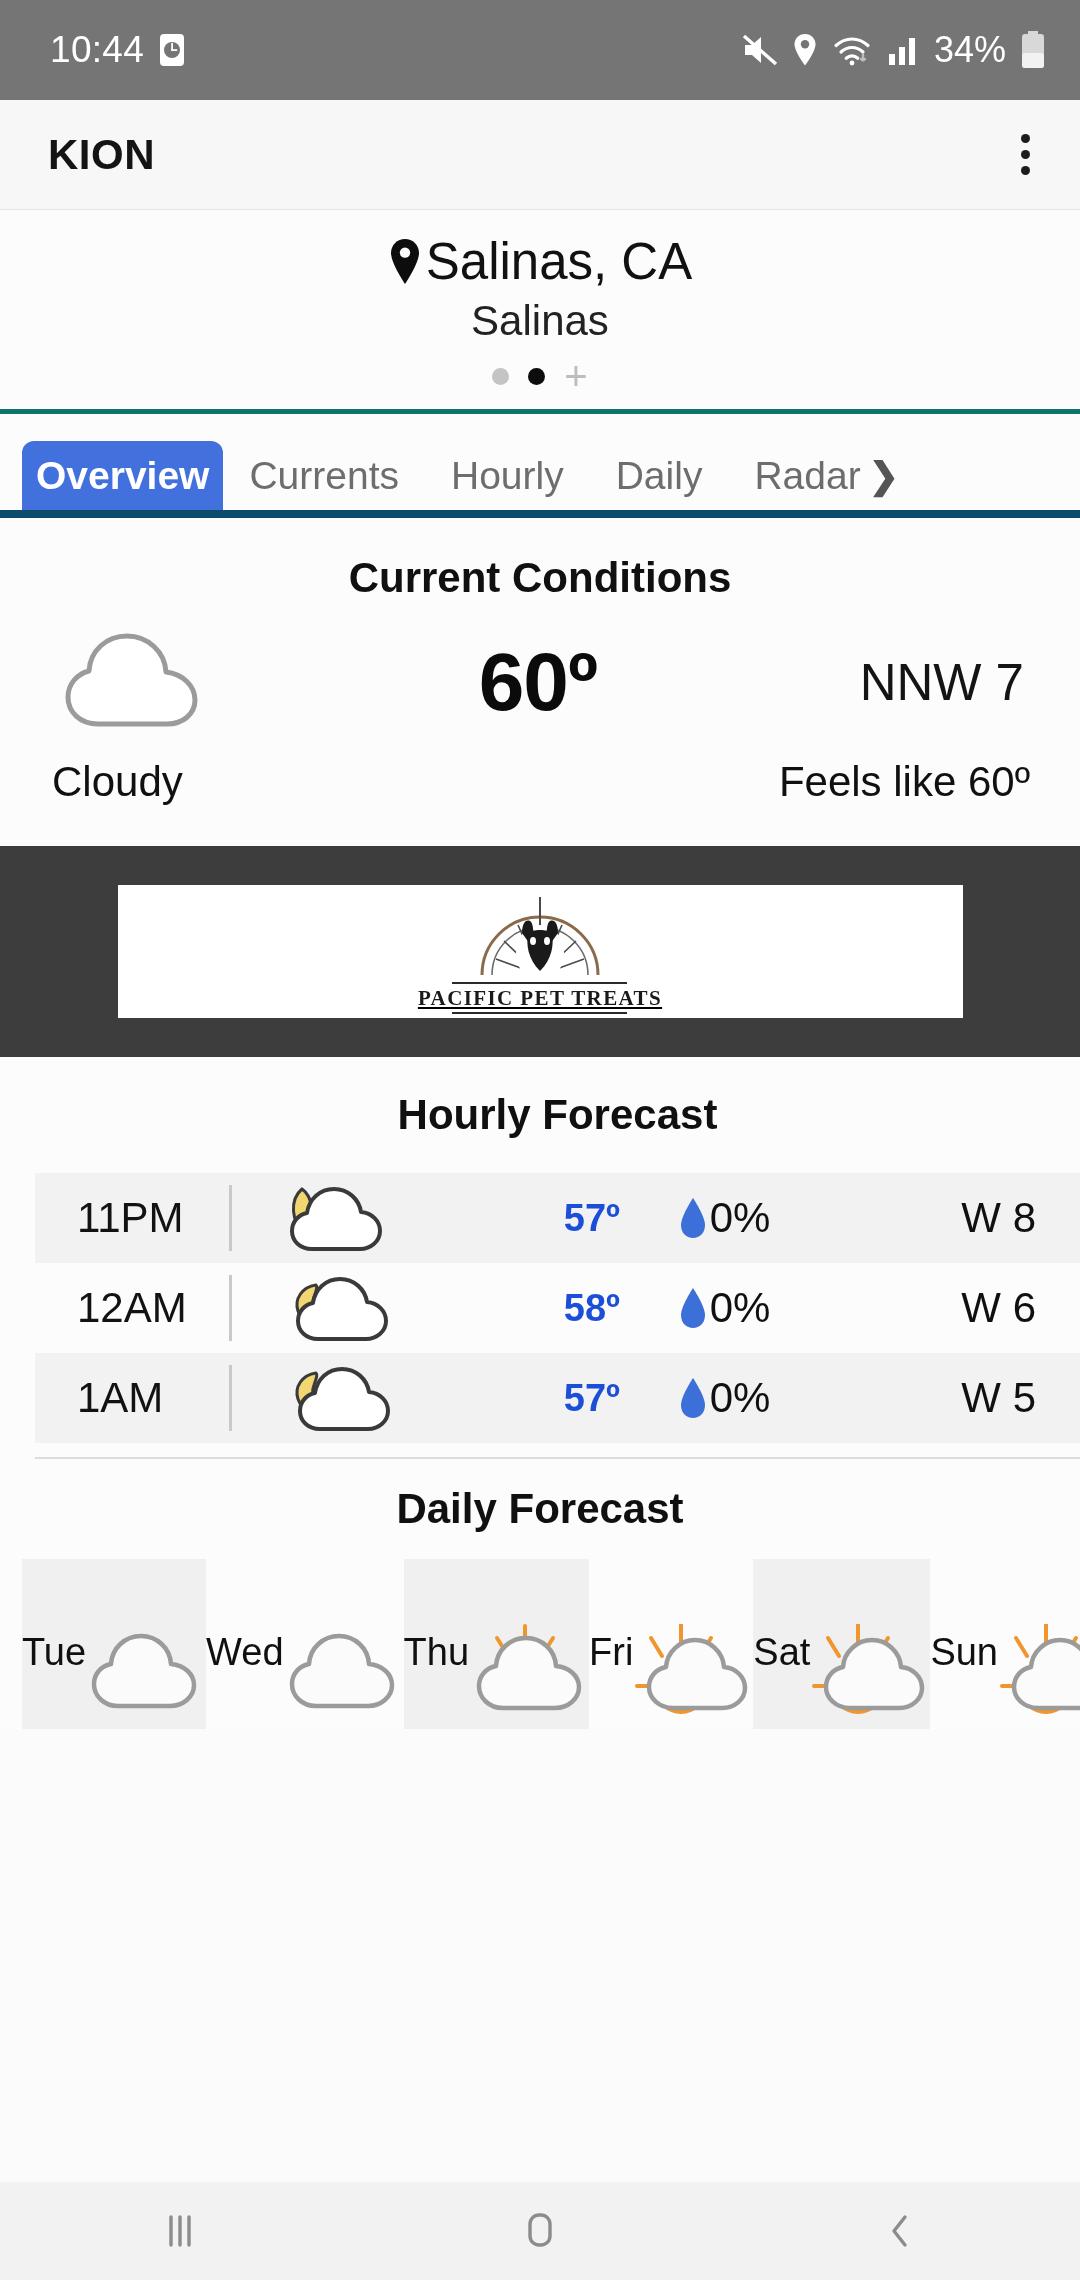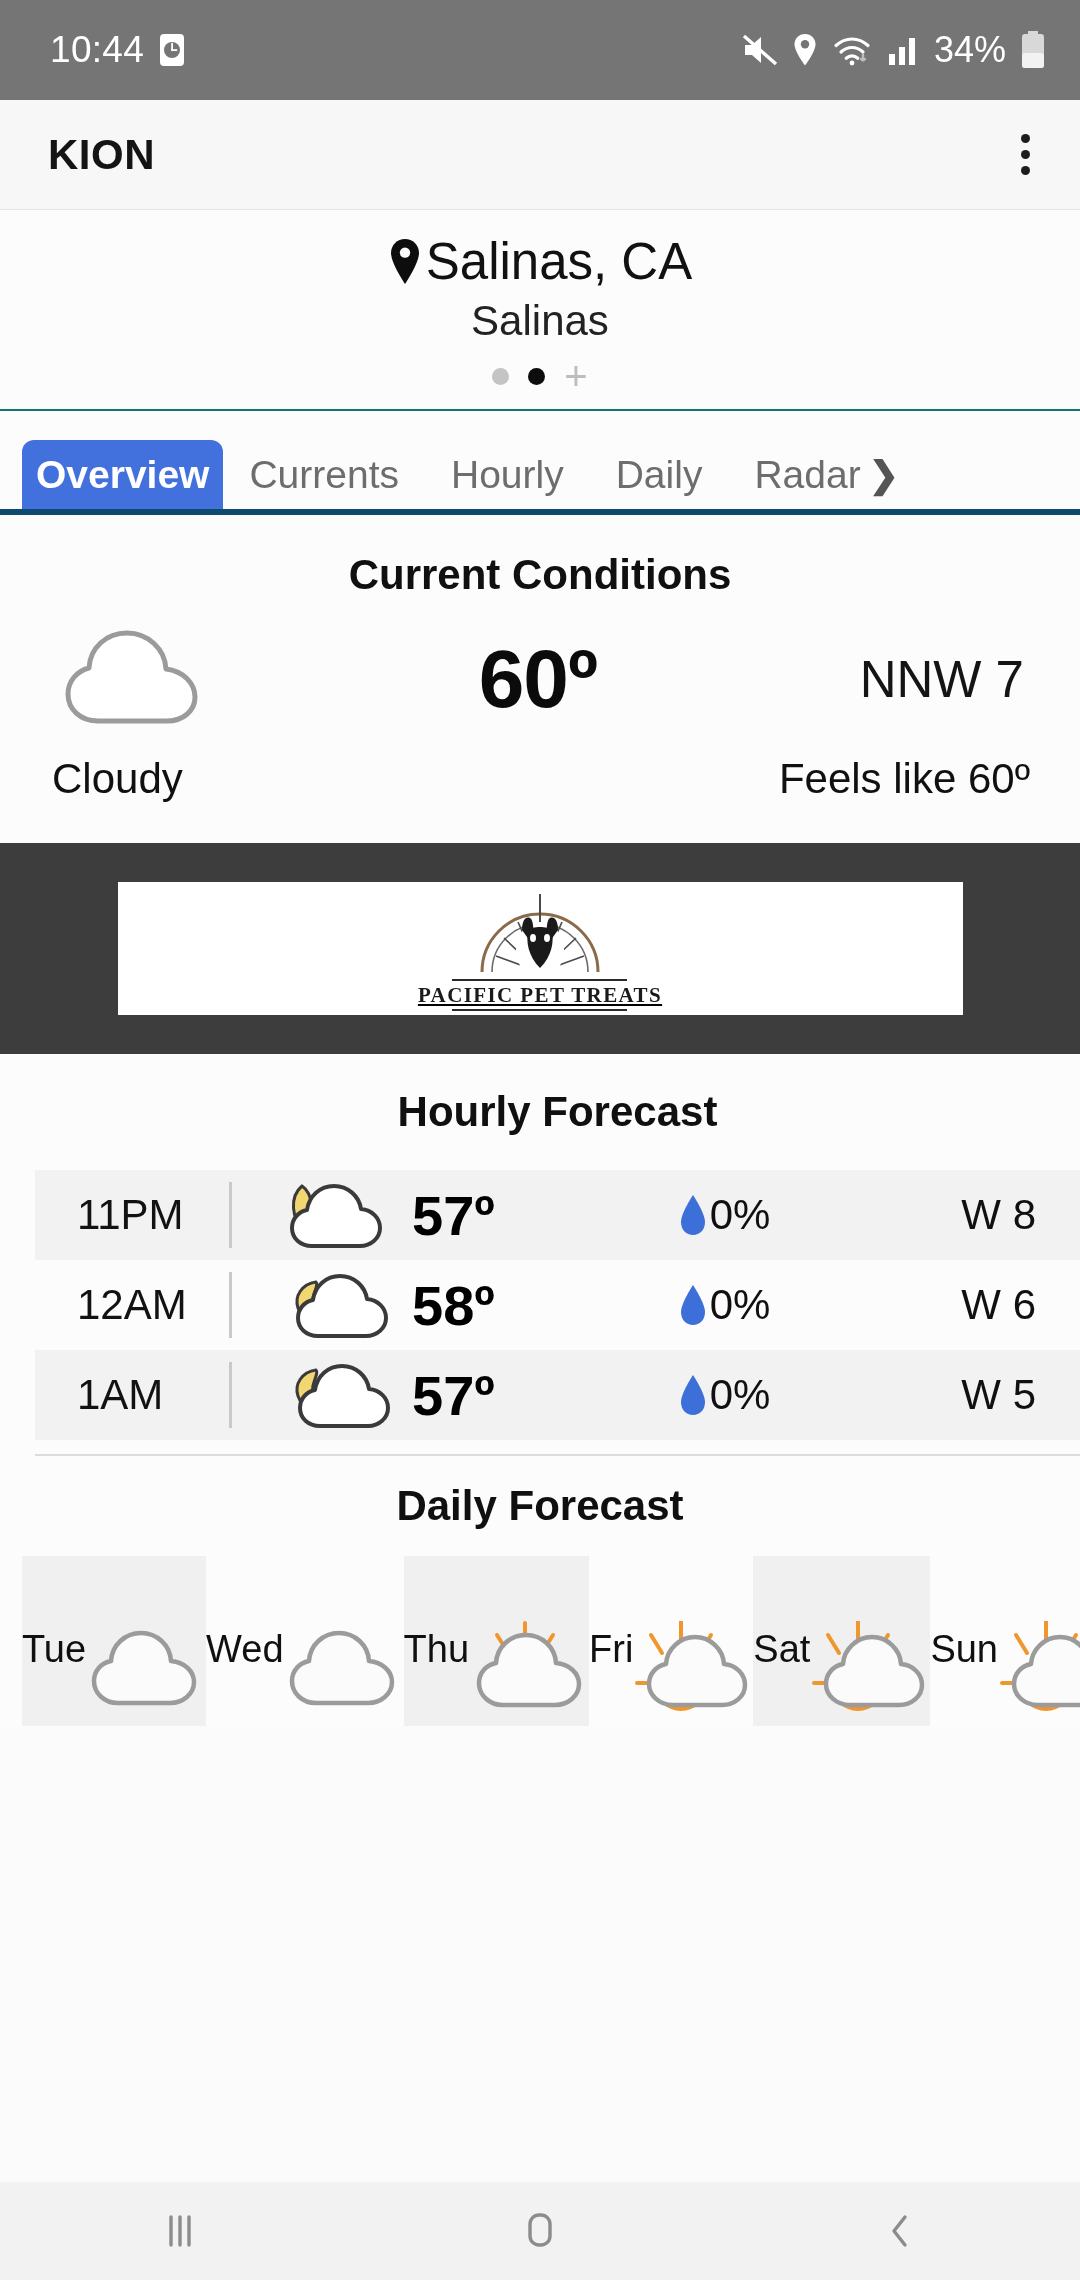--- a/index.html
+++ b/index.html
@@ -30,37 +30,37 @@
     padding:0 38px 0 48px;
     border-bottom:1px solid #e4e4e4;
   }
   .app-title{ font-size:42px; font-weight:700; color:#141414; letter-spacing:0.5px;}
   .kebab{ display:flex; flex-direction:column; gap:7px; align-items:center; padding:12px; }
   .kebab i{ width:9px; height:9px; border-radius:50%; background:#1c1c1c; display:block; }
 
   
   .location{
     background:#fcfcfc; padding:22px 0 16px; text-align:center;
-    border-bottom:2px solid #0f766e;
+    border-bottom:5px solid #0f766e;
   }
   .loc-main{
     font-size:51px; color:#111; display:flex; align-items:center;
     justify-content:center; gap:4px;
   }
   .loc-sub{ font-size:42px; color:#222; margin-top:6px; }
   .dots{ display:flex; align-items:center; justify-content:center; gap:19px; margin-top:14px; height:34px;}
   .dot{ width:17px; height:17px; border-radius:50%; background:#c4c4c4; }
   .dot.active{ background:#0d0d0d; }
   .plus{ color:#bdbdbd; font-size:40px; line-height:0.6; font-weight:300; }
 
   
   .tabstrip-wrap{ background:#fcfcfc; padding-top:22px; }
   .tabstrip{
     display:flex; align-items:flex-end; height:82px;
-    border-bottom:6px solid #0c4a6e; padding-left:22px;
+    border-bottom:8px solid #0c4a6e; padding-left:22px;
     overflow:hidden; position:relative;
   }
   .tab{
     font-size:39px; color:#6d6d6d; padding:12px 26px; white-space:nowrap;
   }
   .tab.active{
     background:#4270dc; color:#ffffff; font-weight:700;
     border-radius:12px 12px 0 0; padding:13px 14px 12px;
   }
   .tab.radar{ display:flex; align-items:center; gap:8px; padding-right:0; }
@@ -98,21 +98,21 @@
 
   
   .hourly{ background:#fcfcfc; padding-top:34px;padding-left:35px; }
   .hour-row{
     display:flex; align-items:center; height:90px; padding:0 34px 0 42px;
   }
   .hour-row.alt{ background:#f2f2f2; }
   .h-time{ font-size:42px; color:#121212; width:152px; }
   .h-divider{ width:3px; height:66px; background:#c9c9c9; margin-right:30px; }
   .h-icon{ width:150px; display:flex; align-items:center; justify-content:center;}
-  .h-temp{ flex:1; text-align:left; font-size:56px; font-weight:700; color:#000000; }
+  .h-temp{ flex:1; text-align:right; font-size:38px; font-weight:700; color:#1d4ed8; }
   .h-pop{ flex:1; display:flex; align-items:center; justify-content:center; gap:2px;
           font-size:42px; color:#101010; }
   .h-wind{ flex:1; text-align:right; font-size:42px; color:#101010; padding-right:10px;}
 
   .hr-split{ height:2px; background:#dcdcdc; margin-top:14px; }
 
   
   .daily{ background:#fcfcfc; padding-top:26px; }
   .day-grid{ display:flex; padding:0 22px; margin-top:26px; }
   .day-col{

